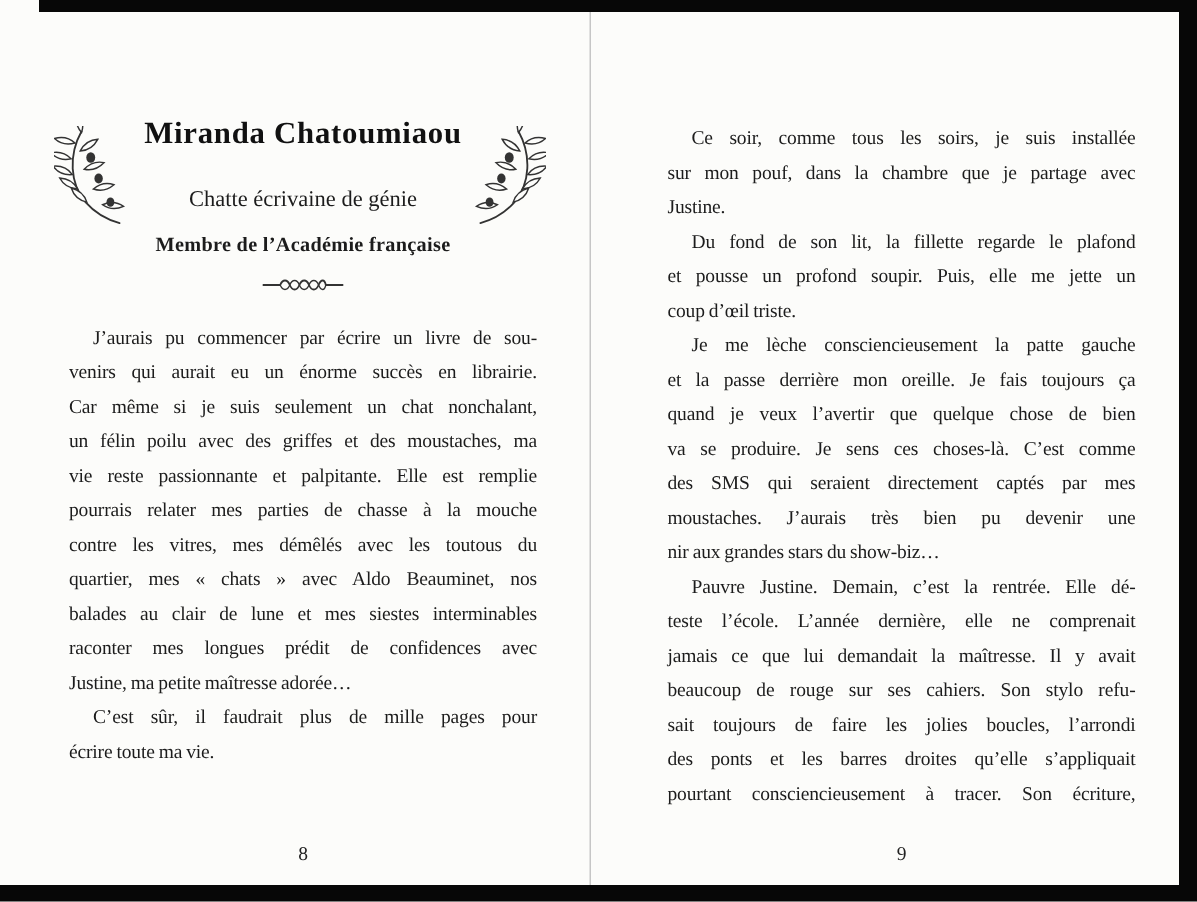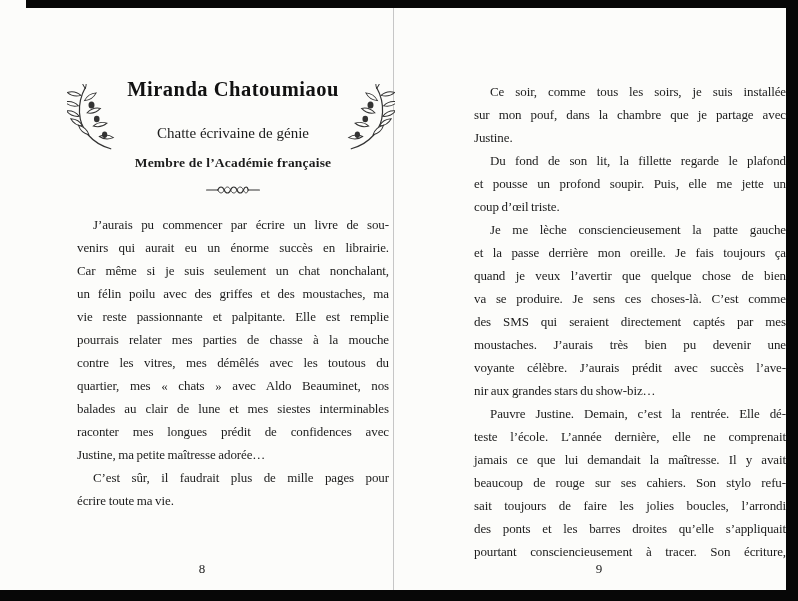--- a/index.html
+++ b/index.html
@@ -10,21 +10,21 @@
     width:798px;height:601px;position:relative;overflow:hidden;
     background:var(--frame);
     font-family:"Liberation Serif","DejaVu Serif",serif;
   }
   .spread{
     position:absolute;left:0;top:8px;width:786px;height:582px;
     background:var(--page);display:flex;
   }
   .notch{position:absolute;left:0;top:0;width:26px;height:8px;background:var(--page);}
   .gutter{position:absolute;left:393px;top:0;width:1px;height:582px;background:var(--gutter);}
-  .page{width:393px;height:100%;position:relative;padding-left:31px;}
+  .page{width:393px;height:100%;position:relative;}
   .text-col{width:312px;margin-left:46px;position:relative;}
   .page.right .text-col{margin-left:52px;padding-top:58px;}
 
   .chapter-header{position:relative;padding-top:70px;text-align:center;color:var(--text);}
   .title{font-size:20.5px;font-weight:bold;letter-spacing:0.5px;color:#111;}
   .subtitle{font-size:15px;margin-top:24px;}
   .affiliation{font-weight:bold;font-size:13.5px;margin-top:13px;letter-spacing:0.2px;}
 
   .branch{position:absolute;top:76px;color:var(--ink);width:56px;height:70px;}
   .branch.left{left:-10px;}
@@ -148,21 +148,20 @@
               <div class="line">et pousse un profond soupir. Puis, elle me jette un</div>
               <div class="line end">coup d’œil triste.</div>
             </div>
             <div class="para">
               <div class="line first">Je me lèche consciencieusement la patte gauche</div>
               <div class="line">et la passe derrière mon oreille. Je fais toujours ça</div>
               <div class="line">quand je veux l’avertir que quelque chose de bien</div>
               <div class="line">va se produire. Je sens ces choses-là. C’est comme</div>
               <div class="line">des SMS qui seraient directement captés par mes</div>
               <div class="line">moustaches. J’aurais très bien pu devenir une</div>
-              <div class="line">voyante célèbre. J’aurais prédit avec succès l’ave-</div>
               <div class="line end">nir aux grandes stars du show-biz…</div>
             </div>
             <div class="para">
               <div class="line first">Pauvre Justine. Demain, c’est la rentrée. Elle dé-</div>
               <div class="line">teste l’école. L’année dernière, elle ne comprenait</div>
               <div class="line">jamais ce que lui demandait la maîtresse. Il y avait</div>
               <div class="line">beaucoup de rouge sur ses cahiers. Son stylo refu-</div>
               <div class="line">sait toujours de faire les jolies boucles, l’arrondi</div>
               <div class="line">des ponts et les barres droites qu’elle s’appliquait</div>
               <div class="line">pourtant consciencieusement à tracer. Son écriture,</div>

